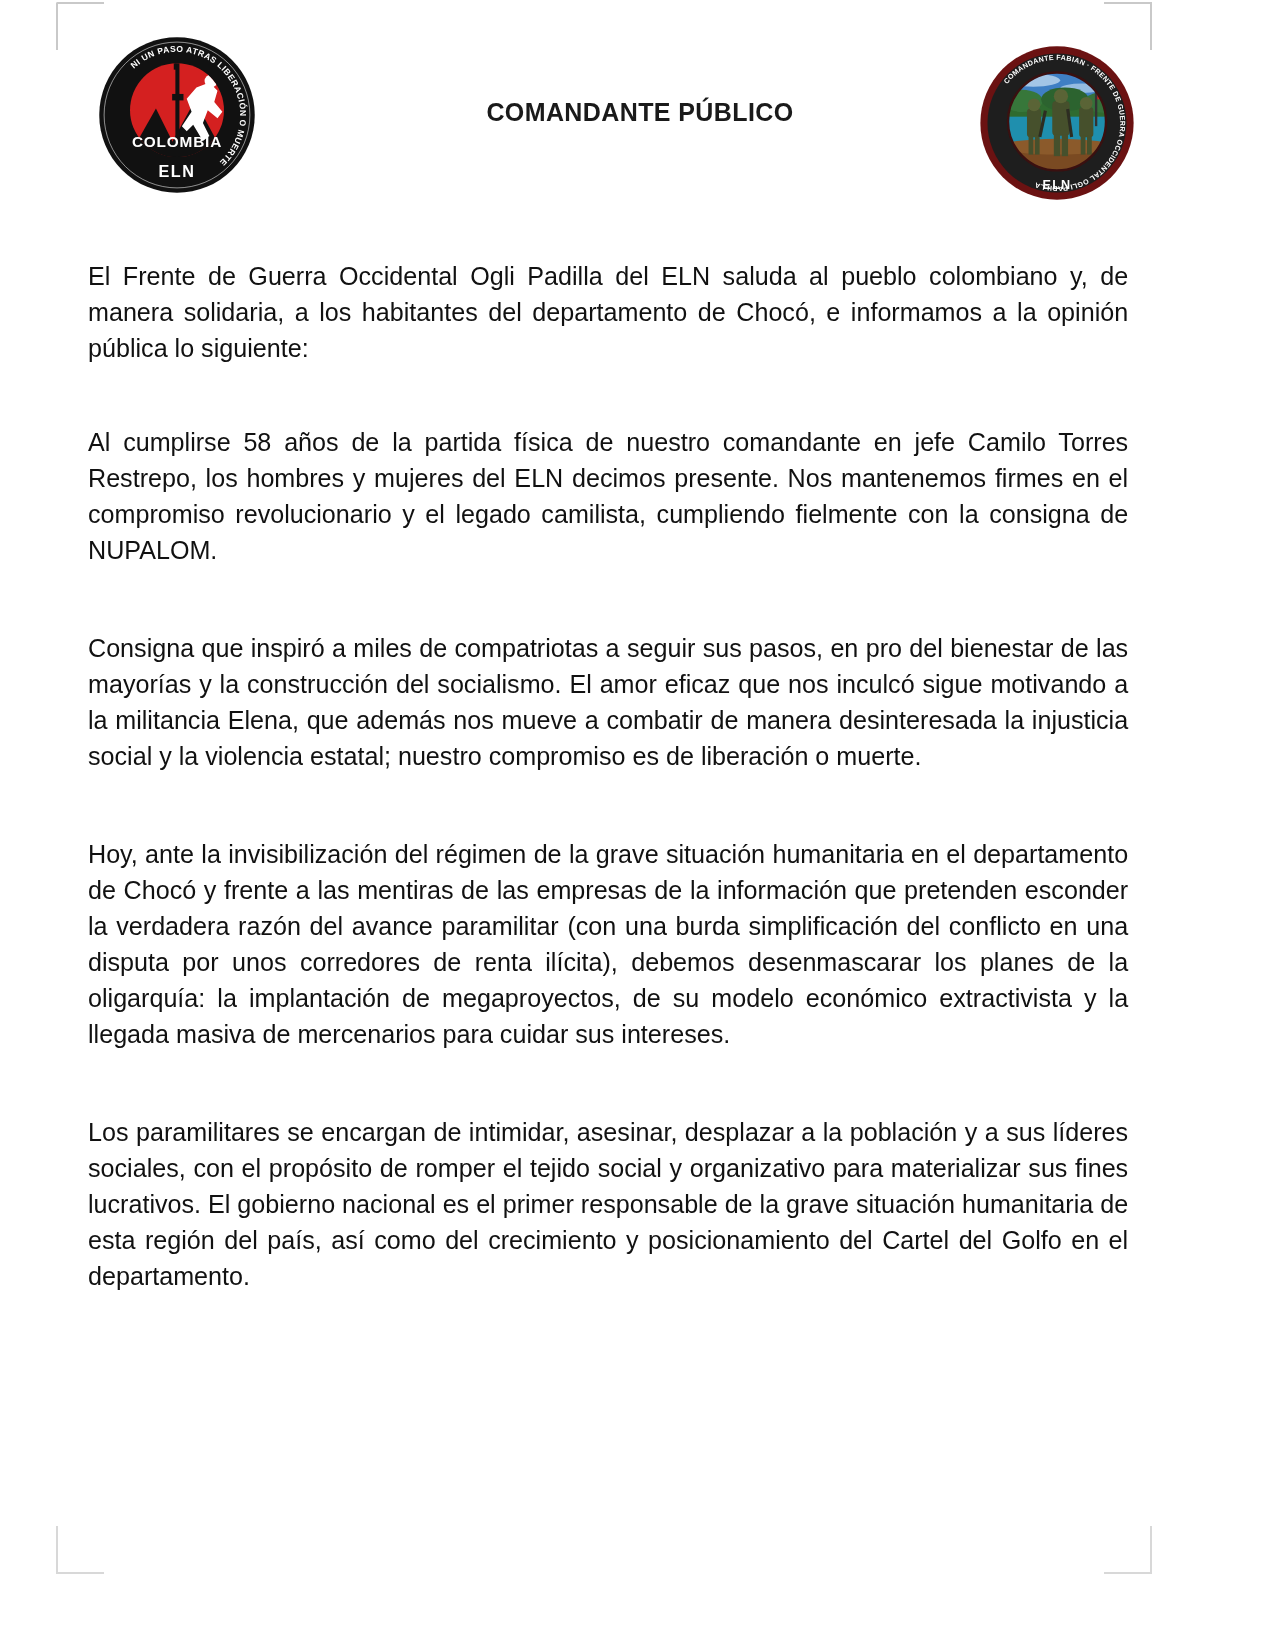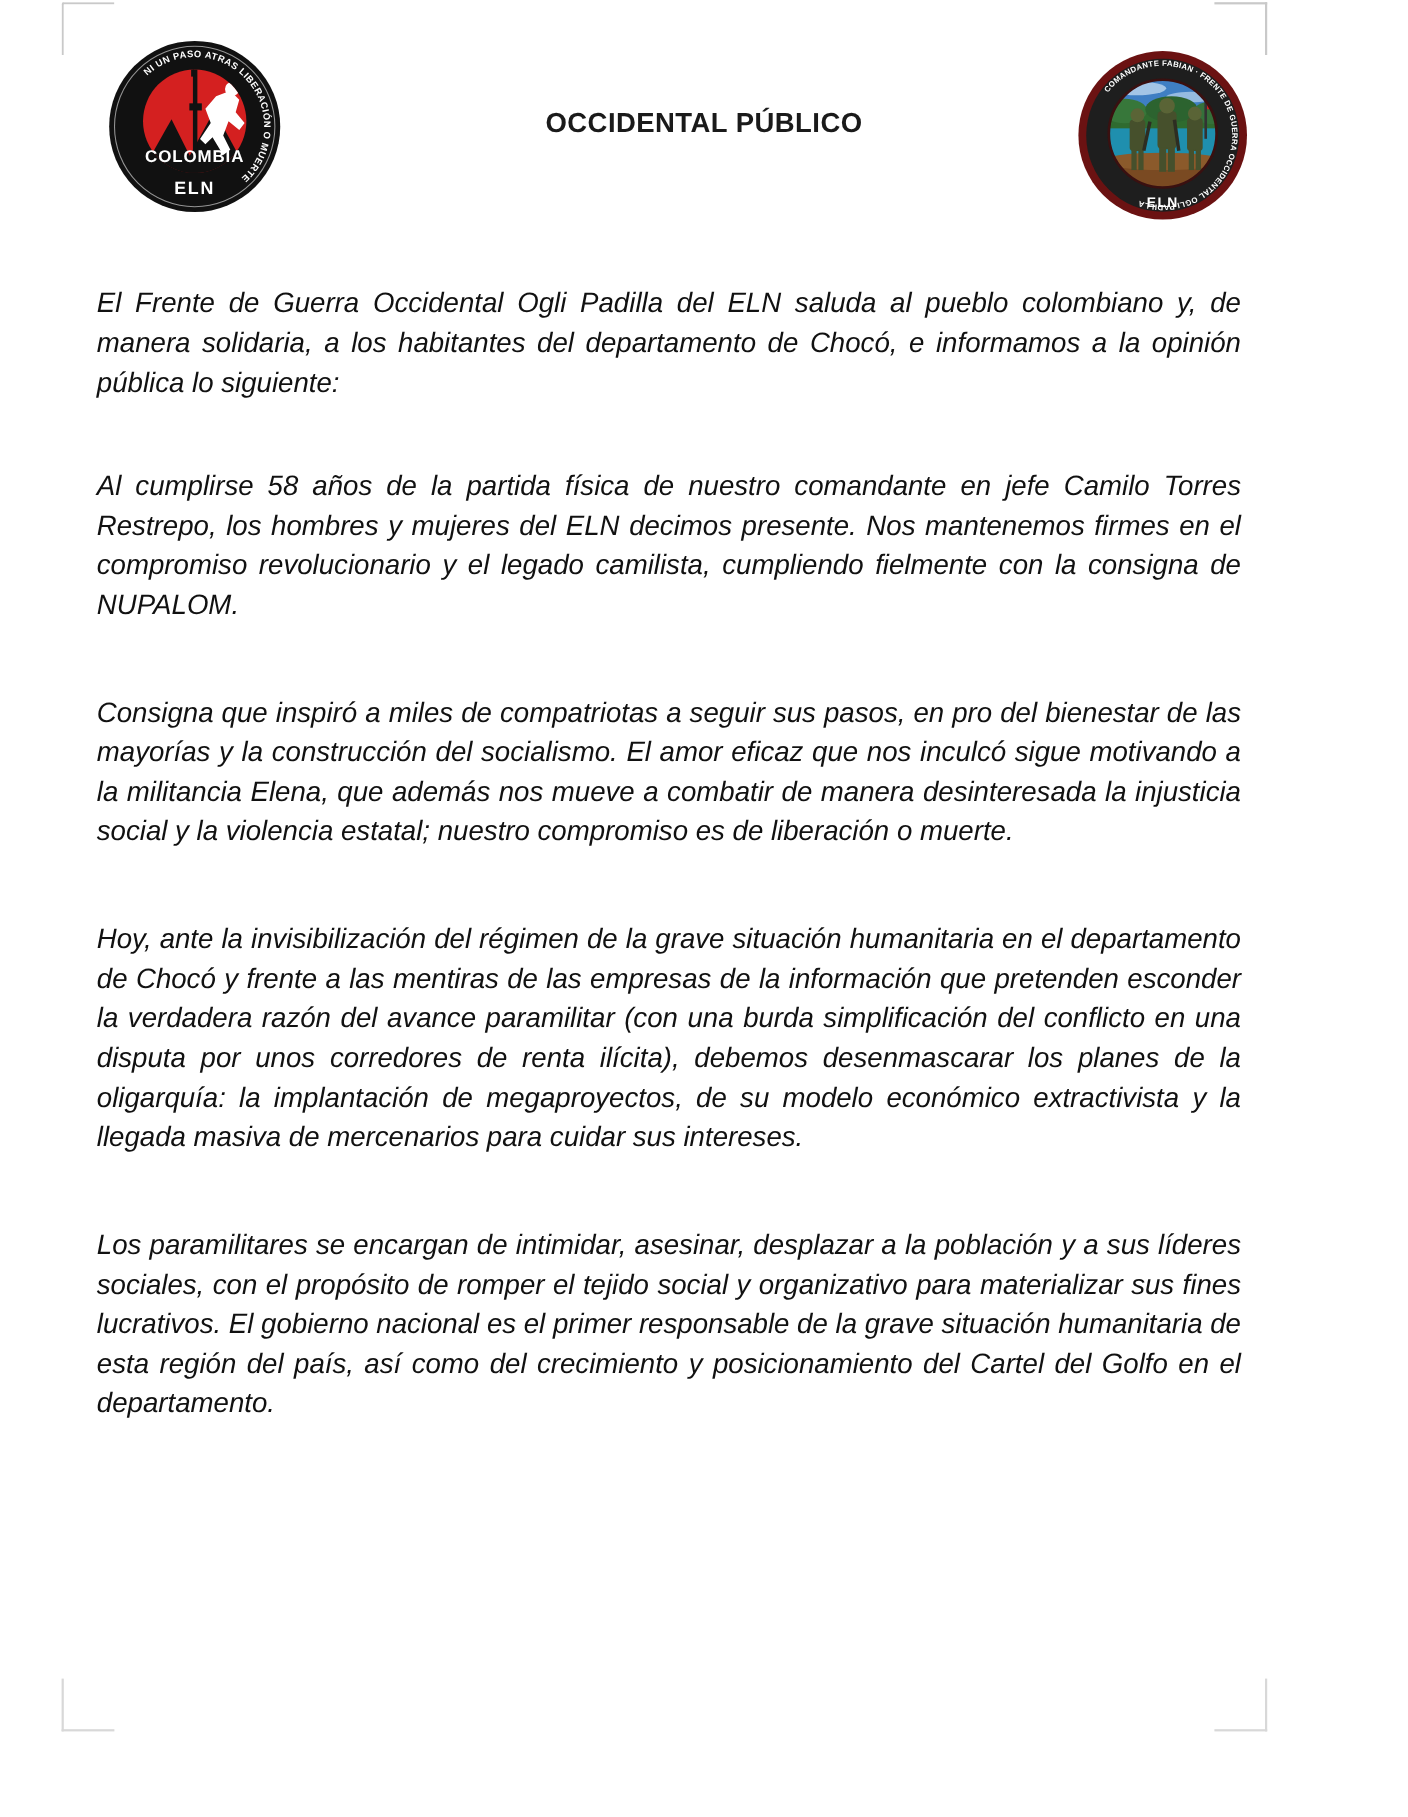--- a/index.html
+++ b/index.html
@@ -67,21 +67,20 @@
     color: #1a1a1a;
     font-family: "Liberation Sans", sans-serif;
   }
 
   
   .content {
     position: absolute;
     left: 88px;
     top: 258px;
     width: 1056px;
-    font-style: italic;
   }
 
   .para {
     text-align: justify;
     text-justify: inter-word;
     font-size: 25.5px;
     line-height: 36px;
     margin: 0 0 58px 0;
     color: #111111;
     font-family: "Liberation Sans Narrow", "Liberation Sans", sans-serif;
@@ -128,21 +127,21 @@
         <circle cx="142" cy="58" r="8" fill="#ffffff"></circle>
       </g>
 
       <text x="100" y="140" text-anchor="middle" font-family="Liberation Sans, sans-serif" font-size="19" font-weight="bold" fill="#ffffff" letter-spacing="1">COLOMBIA</text>
       <text x="100" y="176" text-anchor="middle" font-family="Liberation Sans, sans-serif" font-size="20" font-weight="bold" fill="#ffffff" letter-spacing="2">ELN</text>
       <text font-family="Liberation Sans, sans-serif" font-size="10.5" font-weight="bold" fill="#ffffff" letter-spacing="0.6">
         <textPath href="#ringPathL" startOffset="13%">NI UN PASO ATRAS LIBERACIÓN O MUERTE</textPath>
       </text>
     </svg>
 
-    <div class="doc-title">OCCIDENTAL PÚBLICO</div>
+    <div class="doc-title">COMANDANTE PÚBLICO</div>
 
     <svg class="emblem-right" viewBox="0 0 200 200">
       <defs>
         <path id="ringPathR" d="M100,100 m-80,0 a80,80 0 1,1 160,0 a80,80 0 1,1 -160,0"></path>
         <clipPath id="innerClipR">
             <circle cx="100" cy="98" r="62"></circle>
           </clipPath>
       </defs>
       <circle cx="100" cy="100" r="97" fill="#6b1212"></circle>
       <circle cx="100" cy="100" r="88" fill="#1e1e1e"></circle>

